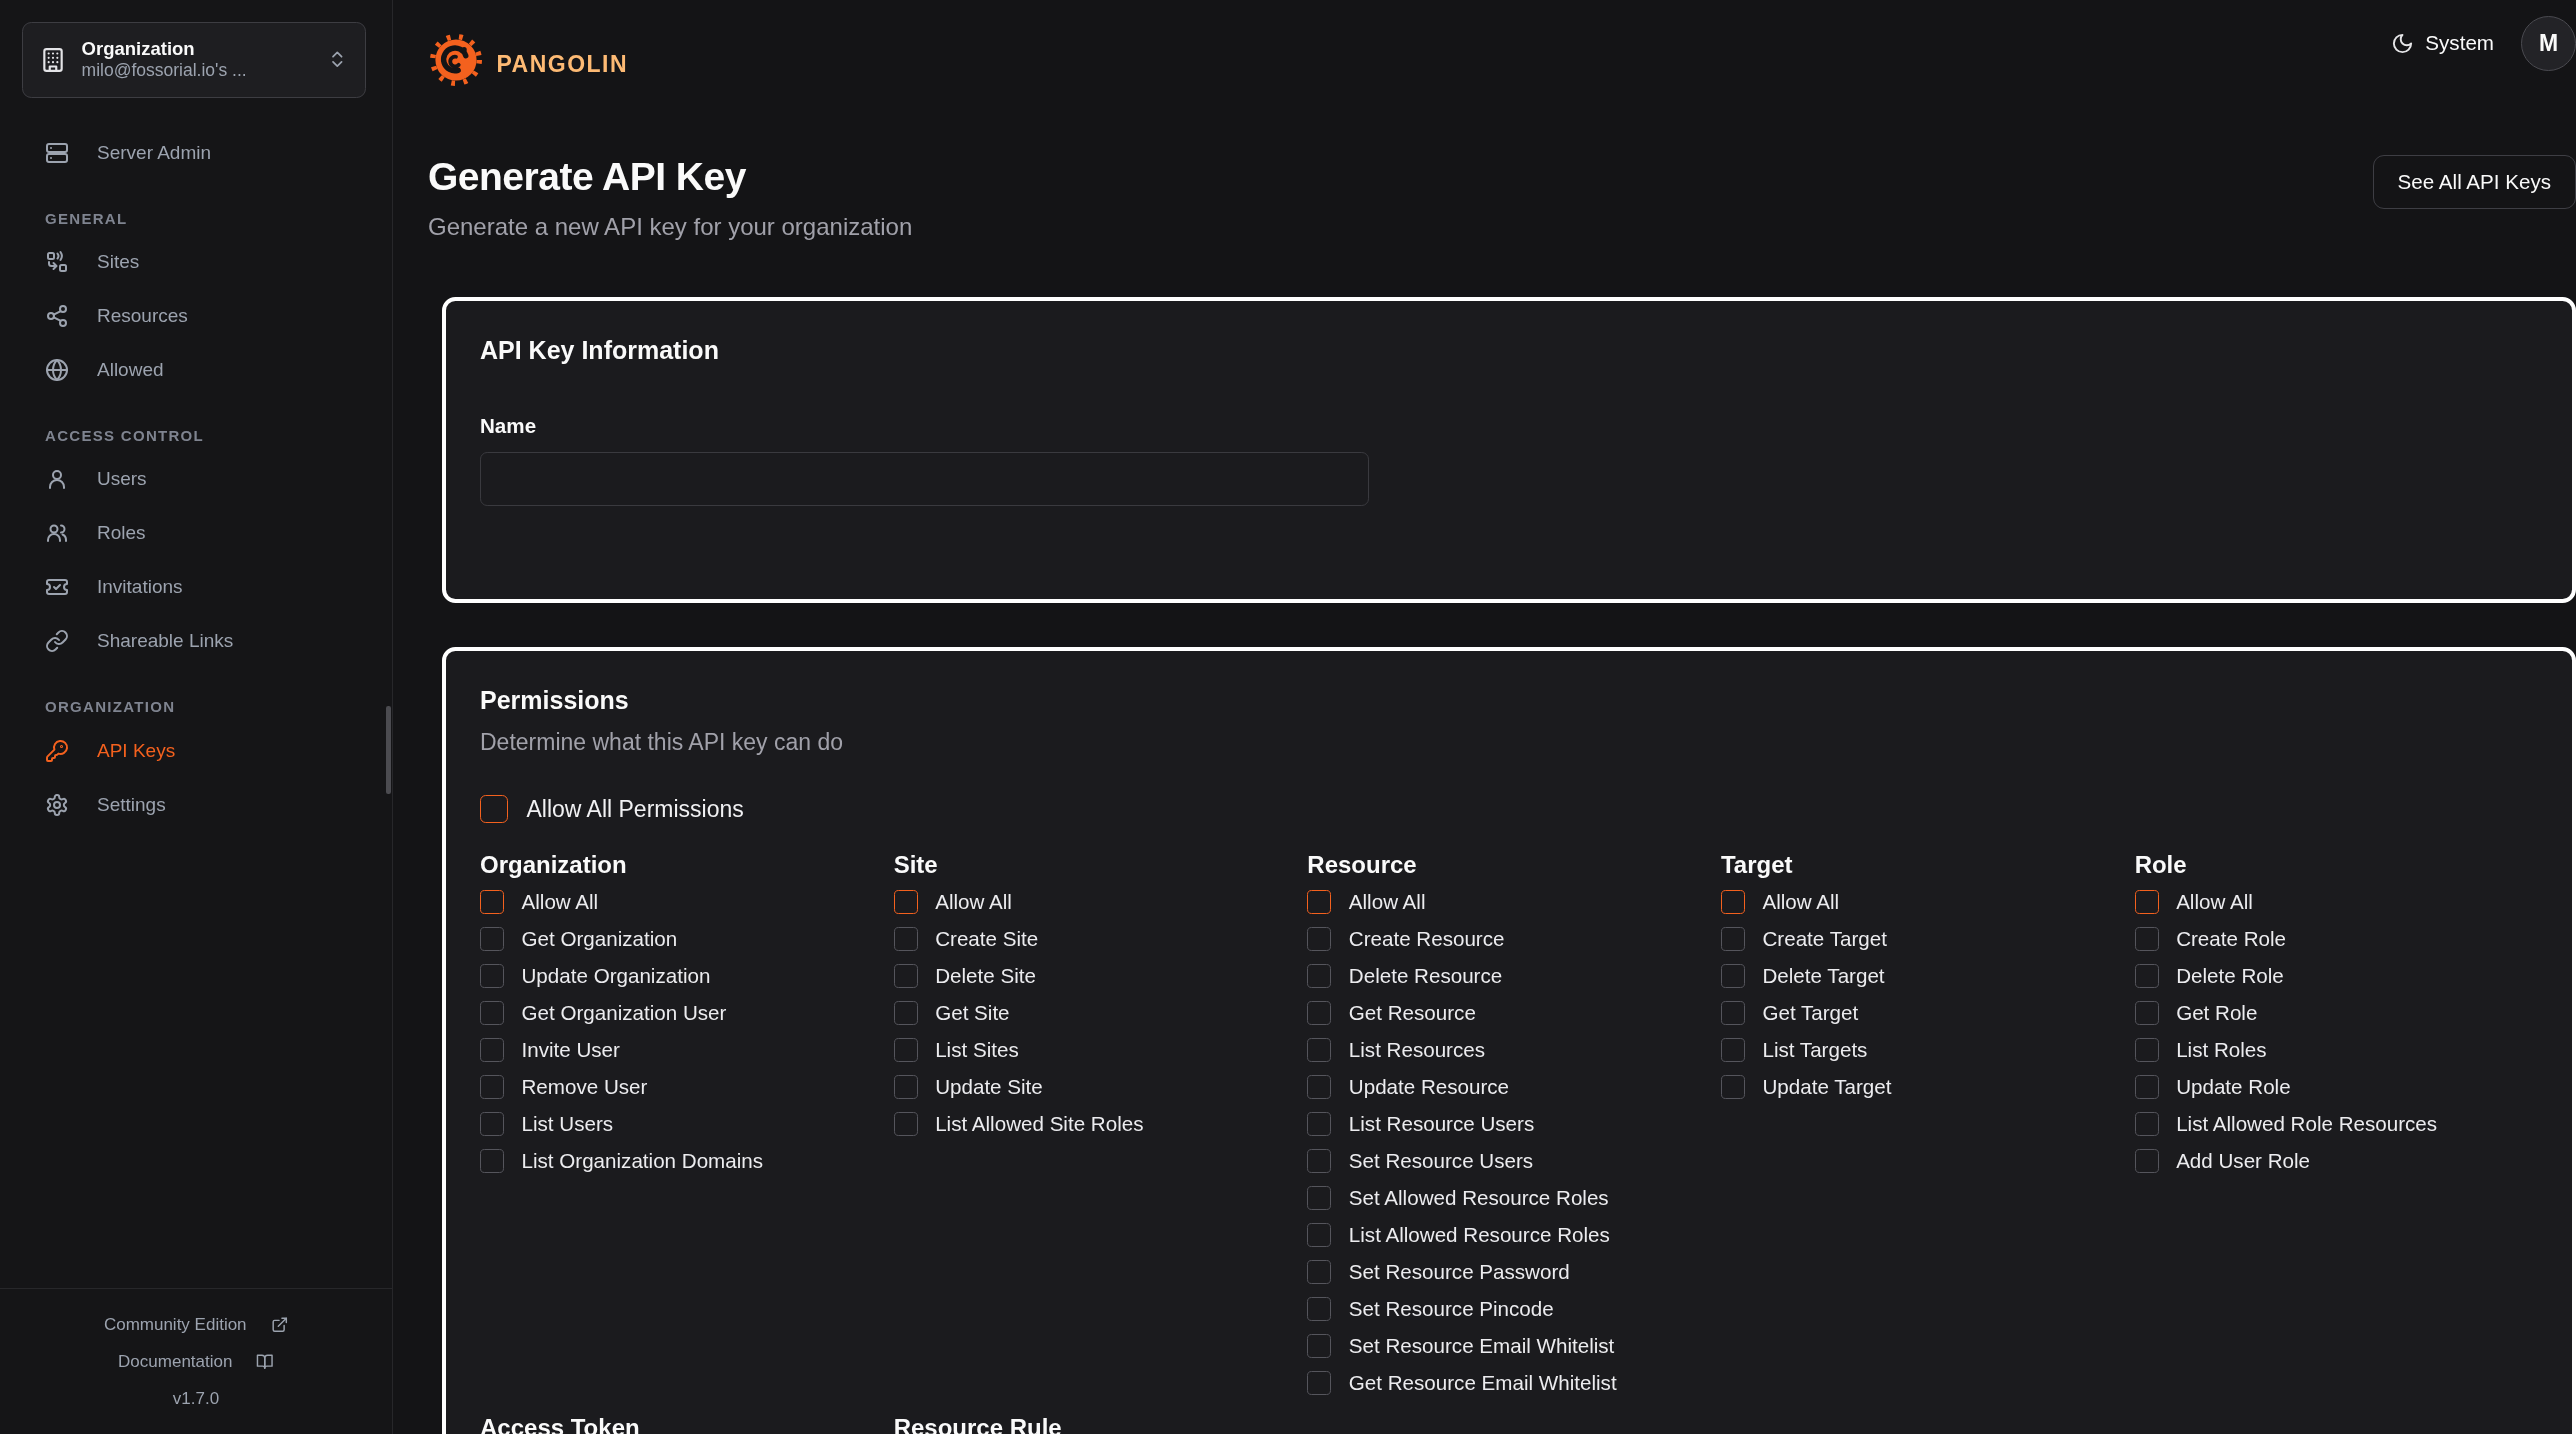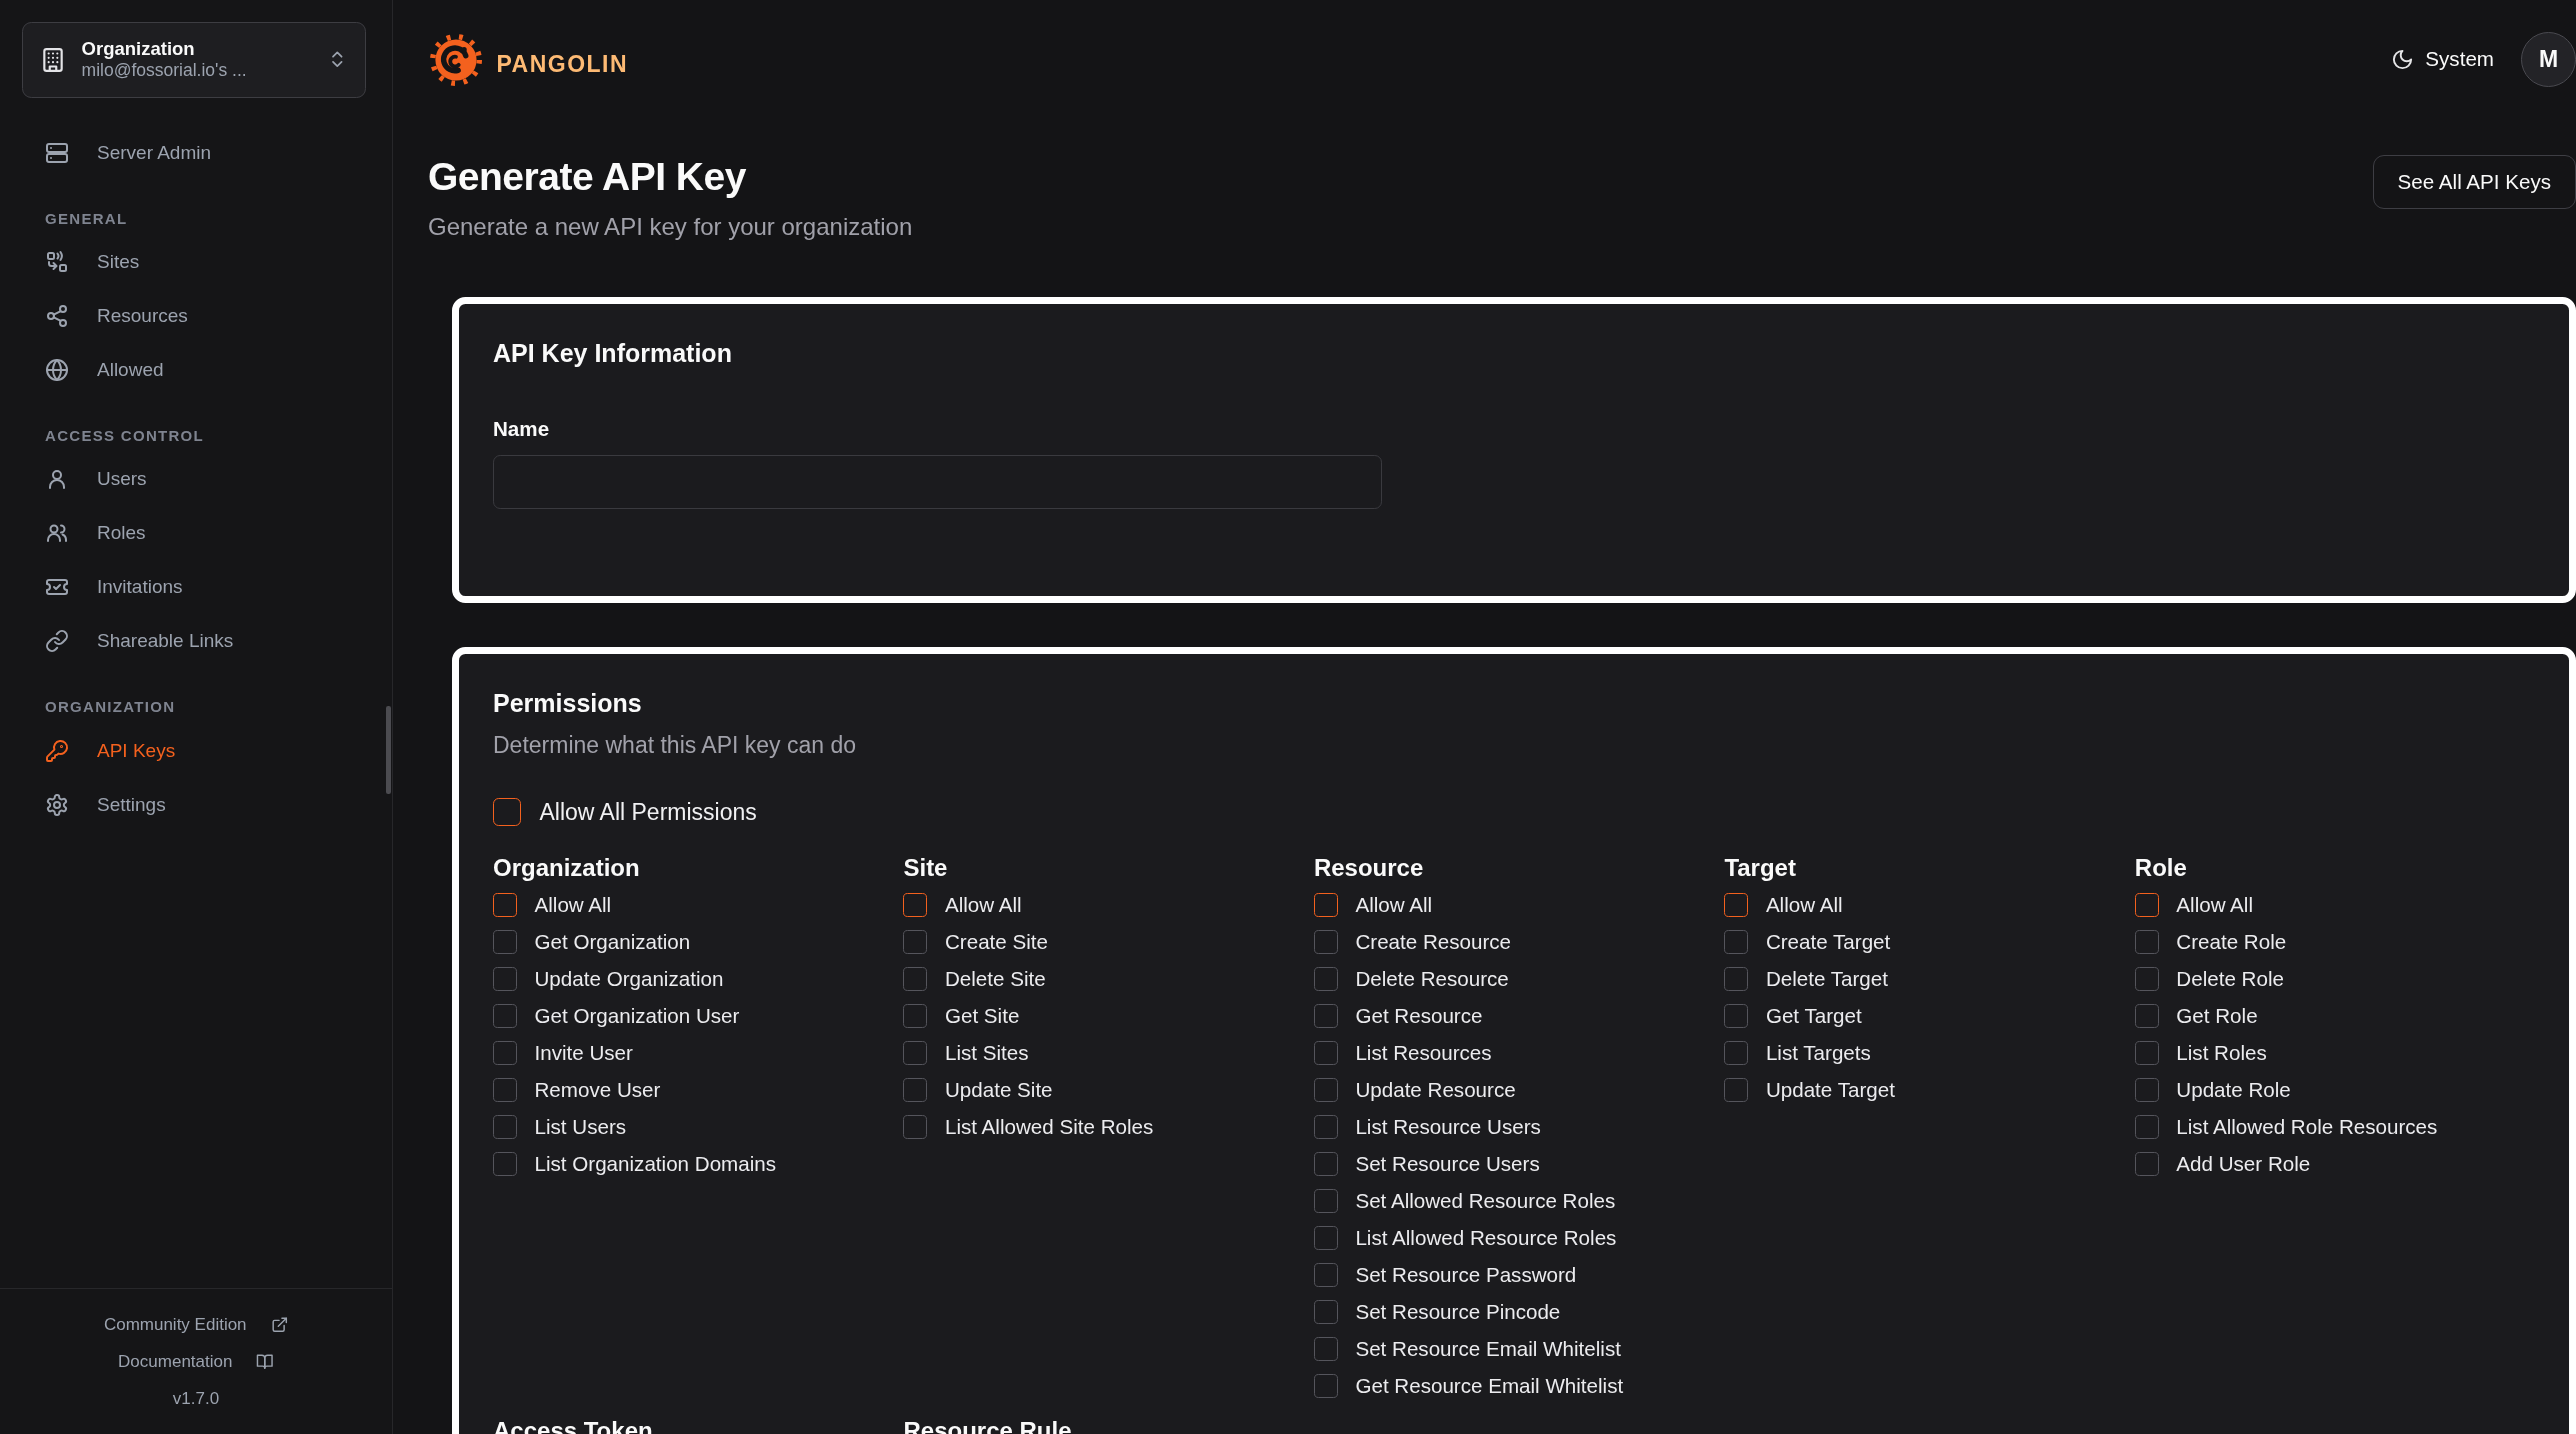--- a/index.html
+++ b/index.html
@@ -53,21 +53,21 @@
     height:37px; display:flex; align-items:center; gap:24px;
     font-size:17px; color:#9CA3AF; cursor:pointer;
   }
   .foot-row .f-ic { width:17.5px; height:17.5px; }
   .foot-version { cursor:default; }
 
   
   .logo-wrap { position:absolute; left:430px; top:31px; height:57px; display:flex; align-items:center; gap:14.4px; }
   .logo-mark { width:52px; height:52px; }
   .logo-text { font-size:23px; font-weight:700; letter-spacing:1.5px; color:#fdba74;margin-top:9px; }
-  .top-right { position:absolute; right:36px; top:30px; height:58px; display:flex; align-items:center; gap:27px; }
+  .top-right { position:absolute; right:36px; top:14px; height:58px; display:flex; align-items:center; gap:27px; }
   .theme-toggle { display:flex; align-items:center; gap:11.3px; cursor:pointer; }
   .theme-toggle .t-ic { width:23px; height:23px; color:#E5E5E7; }
   .theme-label { font-size:20.6px; color:#FAFAFA; }
   .avatar {
     width:55px; height:55px; border-radius:50%;
     background:#232327; border:1.5px solid #4A4A50;
     display:flex; align-items:center; justify-content:center;
     font-size:23px; font-weight:700; color:#FAFAFA; cursor:pointer;
   }
 
@@ -77,22 +77,22 @@
   .page-subtitle { margin-top:14.4px; font-size:24px; color:#A1A1AA; }
   .btn-outline {
     height:54px; padding:0 24px; border-radius:11px;
     border:1px solid #3E3E44; background:transparent;
     font-size:20.6px; color:#FAFAFA; font-family:inherit;
     display:flex; align-items:center; cursor:pointer; white-space:nowrap;
   }
 
   
   .card {
-    position:absolute; left:452px; right:36px;
-    background:#1B1B1E; border:7px solid #ffffff; border-radius:13.4px;
+    position:absolute; left:442px; right:36px;
+    background:#1B1B1E; border:4px solid #ffffff; border-radius:13.4px;
     padding:35px 34px;
   }
   .card-info { top:297px; height:306px; }
   .card-perms { top:647px; height:845px; }
   .card-title { font-size:25px; font-weight:700; }
   .card-subtitle { margin-top:14.4px; font-size:23px; color:#A1A1AA; }
 
   .field-label { margin-top:49px; font-size:20.6px; font-weight:600; }
   .text-input {
     margin-top:14.4px; width:889px; height:54px;

